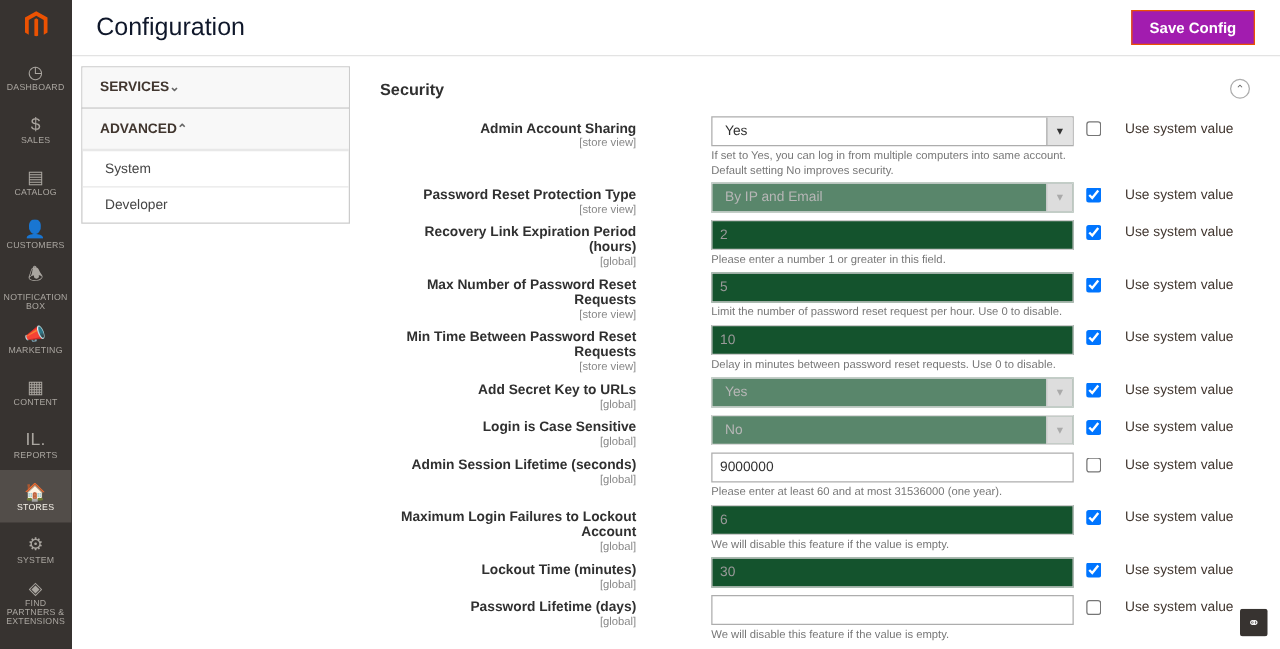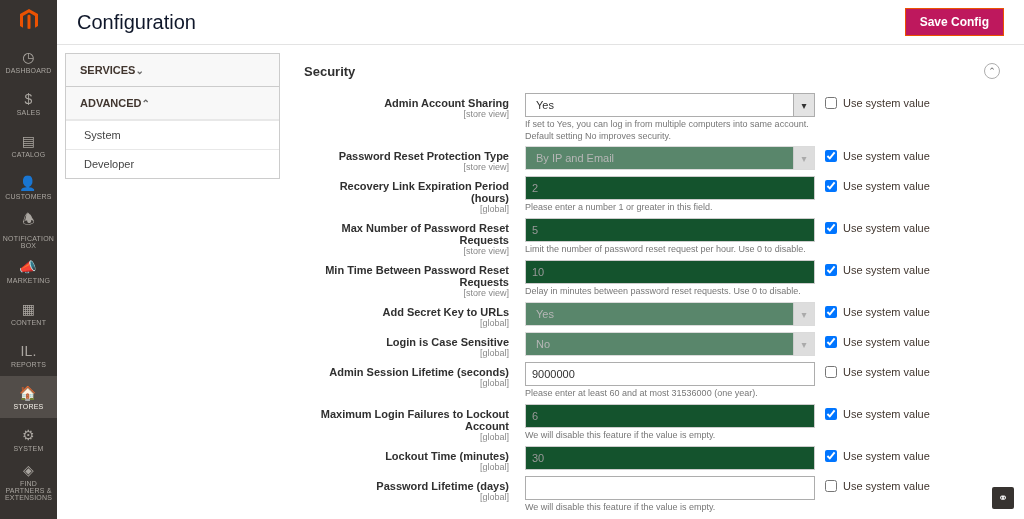--- a/index.html
+++ b/index.html
@@ -10,41 +10,41 @@
 .logo svg { width: 24px; height: 24px; }
 .nav-items { display: flex; flex-direction: column; }
 .nav-item { height: 42px; display: flex; flex-direction: column; align-items: center; justify-content: center; color: #aaa6a0; cursor: pointer; font-size: 7px; text-align: center; padding: 2px; text-transform: uppercase; letter-spacing: 0.2px; }
 .nav-item.active { background: #524d49; color: #f7f3eb; }
 .nav-item .nicon { font-size: 14px; margin-bottom: 2px; color: #aaa6a0; }
 .nav-item.active .nicon { color: #f7f3eb; }
 
 .page-wrapper { margin-left: 57px; }
 .page-header { padding: 8px 20px; display: flex; align-items: center; justify-content: space-between; border-bottom: 1px solid #e3e3e3; }
 .page-title { font-size: 20px; font-weight: 400; color: #0f172a; }
-.save-btn { background: #be185d; color: #fff; border: 1px solid #eb5202; padding: 6px 14px; font-size: 12px; cursor: pointer; font-weight: 600; }
+.save-btn { background: #a21caf; color: #fff; border: 1px solid #eb5202; padding: 6px 14px; font-size: 12px; cursor: pointer; font-weight: 600; }
 
 .main-content { display: flex; }
 .config-tabs { width: 223px; padding: 8px 0; }
 .tab-section { border: 1px solid #ccc; margin: 0 0 -1px 8px; }
 .tab-header { padding: 10px 14px; font-size: 11px; font-weight: 600; text-transform: uppercase; display: flex; align-items: center; cursor: pointer; background: #f8f8f8; }
 .tab-header .chev { font-size: 10px; color: #666; }
 .tab-item { padding: 8px 14px 8px 18px; font-size: 11px; color: #444; cursor: pointer; border-top: 1px solid #e8e8e8; }
 .tab-item.active { border-left: 3px solid #eb5202; padding-left: 15px; color: #000; }
 .tab-content { border-top: 1px solid #e8e8e8; }
 
 .config-form { flex: 1; padding: 10px 20px; }
 .section-header { display: flex; justify-content: space-between; align-items: center; padding: 8px 4px; margin-bottom: 6px; }
 .section-title { font-size: 13px; font-weight: 600; color: #303030; }
 .collapse-circle { width: 16px; height: 16px; border: 1px solid #adadad; border-radius: 50%; display: flex; align-items: center; justify-content: center; font-size: 9px; cursor: pointer; color: #666; }
 
 .field-row { display: flex; align-items: flex-start; margin-bottom: 4px; }
 .field-label { width: 225px; text-align: right; padding: 4px 16px 0 0; font-size: 11px; font-weight: 600; color: #303030; }
 .field-scope { display: block; font-size: 9px; color: #888; font-weight: 400; }
-.field-control { width: 290px; }
-.field-use { flex: 1; padding: 4px 0 0 10px; font-size: 11px; display: flex; align-items: center; gap: 6px; }
+.field-control { width: 290px; margin-left: 44px; }
+.field-use { flex: 1; padding: 4px 0 0 10px; font-size: 11px; display: flex; align-items: center; gap: 19px; }
 .field-use input[type=checkbox] { width: 12px; height: 12px; cursor: pointer; }
 .field-note { font-size: 9px; color: #777; margin-top: 2px; line-height: 1.3; }
 
 select, input[type=text] { width: 100%; height: 24px; border: 1px solid #adadad; padding: 0 22px 0 6px; font-size: 11px; color: #303030; background: #fff; }
 select:disabled, input:disabled { background: #14532d; color: #999; border-color: #ccc; }
 .select-wrap { position: relative; }
 .select-wrap::after { content: '▾'; position: absolute; right: 1px; top: 1px; width: 20px; height: 22px; background: #e3e3e3; border-left: 1px solid #adadad; display: flex; align-items: center; justify-content: center; font-size: 10px; color: #333; pointer-events: none; }
 .select-wrap.disabled::after { background: #ddd; border-color: #ccc; color: #aaa; }
 
 .floaty { position: fixed; bottom: 10px; right: 10px; width: 22px; height: 22px; background: #373330; border-radius: 2px; color: #fff; display: flex; align-items: center; justify-content: center; font-size: 12px; cursor: pointer; }

